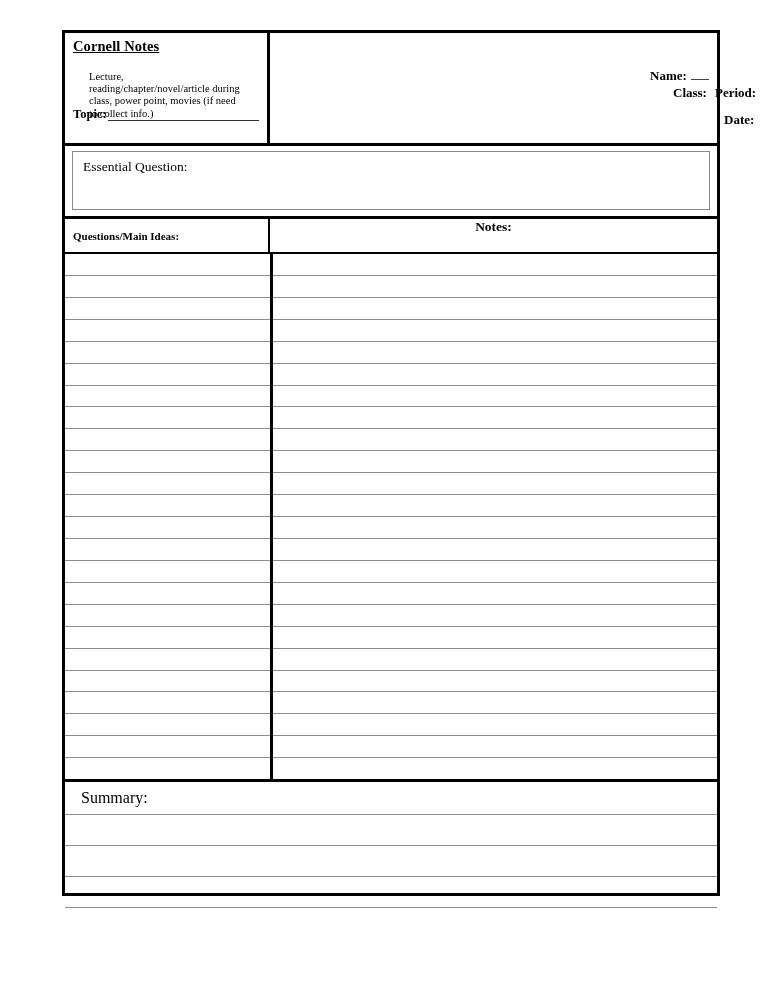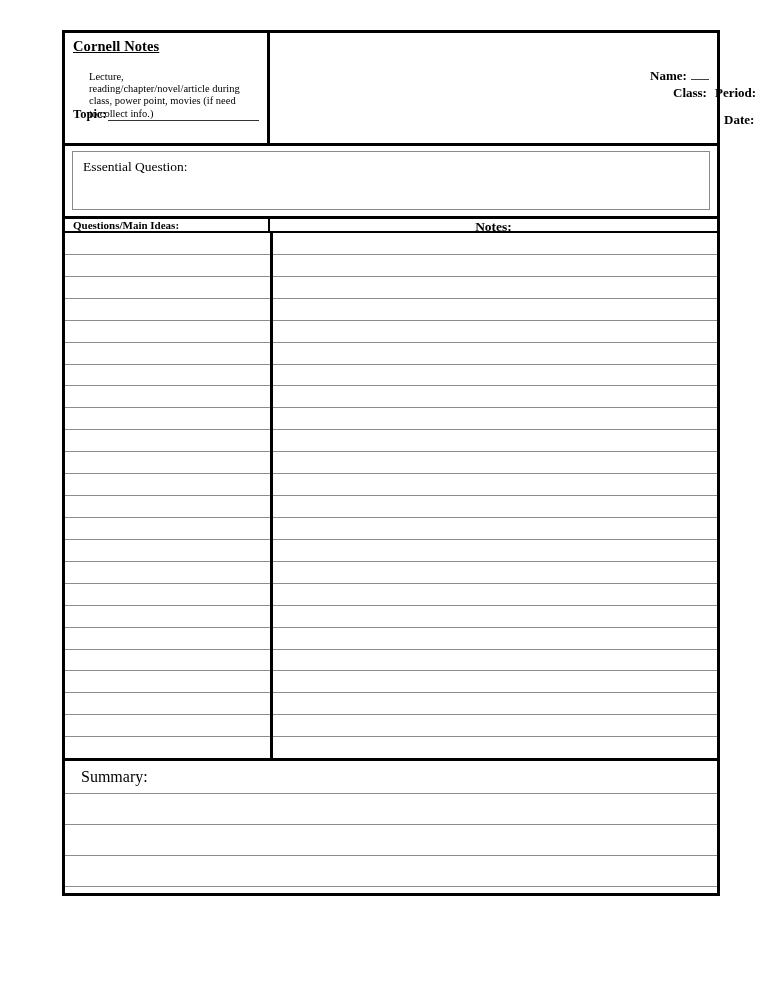--- a/index.html
+++ b/index.html
@@ -120,21 +120,21 @@
     padding: 5px 10px;
   }
   .eq-label {
     font-size: 13.5px;
     font-weight: normal;
   }
 
   
   .col-head {
     display: flex;
-    height: 14px;
+    height: 35px;
     border-bottom: 2.5px solid #000000;
   }
   .col-head-left {
     width: 205px;
     border-right: 2.5px solid #000000;
     display: flex;
     align-items: center;
     padding-left: 8px;
   }
   .col-head-right {

